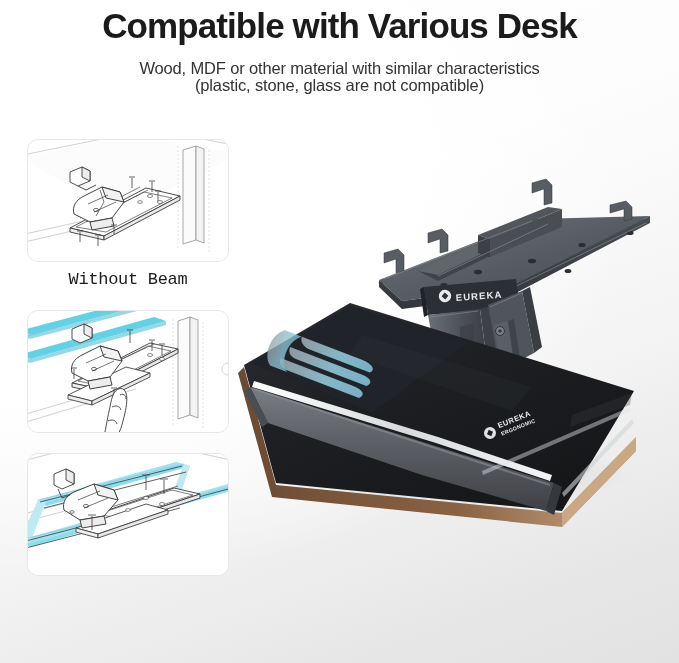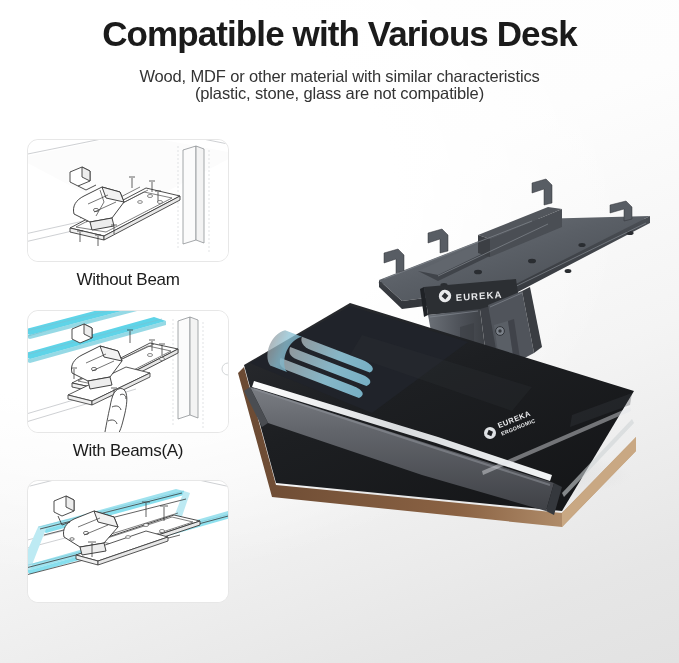--- a/index.html
+++ b/index.html
@@ -16,33 +16,33 @@
     position:absolute; inset:0;
     background:
       radial-gradient(ellipse 520px 380px at 16% 30%, #ffffff 0%, #ffffff 55%, rgba(255,255,255,0) 100%),
       linear-gradient(160deg, #ffffff 0%, #fdfdfd 34%, #f4f4f4 62%, #e6e6e6 88%, #e2e2e2 100%);
   }
 
   
   #header { position:absolute; left:0; top:0; width:679px; height:118px; text-align:center; }
   #page-title {
     font-size: 35px; font-weight: 700; color:#1b1b1b;
-    letter-spacing:-0.9px; line-height:1; padding-top:16px;
+    letter-spacing:-0.9px; line-height:1; padding-top:8px;
     white-space:nowrap;
   }
   .subtitle {
     font-size:16.5px; color:#333333; letter-spacing:-0.15px; line-height:1;
     white-space:nowrap;
   }
   #subtitle-1 { margin-top:17px; }
   #subtitle-2 { }
 
   
   #thumb-column { position:absolute; left:27px; top:139px; width:202px; }
-  .thumb-block { width:202px; }
+  .thumb-block { width:202px;font-family:Liberation Mono, monospace; }
   .thumb-block + .thumb-block { margin-top:20px; }
 
   .thumb-card {
     width:202px; height:123px;
     background:#ffffff;
     border:1px solid #e7e7e7;
     border-radius:11px;
     position:relative;
     overflow:hidden;
   }
@@ -247,21 +247,20 @@
 
           <g stroke="#3a3a3a" stroke-width="0.9" fill="#ffffff" stroke-linejoin="round">
             <path d="M86 82 C90 76 96 76 98 82 C100 88 98 98 96 106 C94 114 92 122 88 126 L76 126 C78 116 80 104 82 96 C83 90 84 86 86 82 Z"></path>
             <path d="M92 84 C95 82 98 84 98 88" fill="none"></path>
             <path d="M84 96 C88 94 92 95 93 99" fill="none"></path>
             <path d="M80 110 C84 108 88 109 89 113" fill="none"></path>
           </g>
         </g>
       </svg>
     </div>
-    <div class="thumb-label">With Beams(A)</div>
   </div>
 
   <div class="thumb-block">
     <div class="thumb-card">
       <svg class="thumb-svg" viewBox="0 0 202 123">
         <defs>
           <clipPath id="clipC">
               <rect x="0" y="0" width="202" height="123" rx="11"></rect>
             </clipPath>
         </defs>

